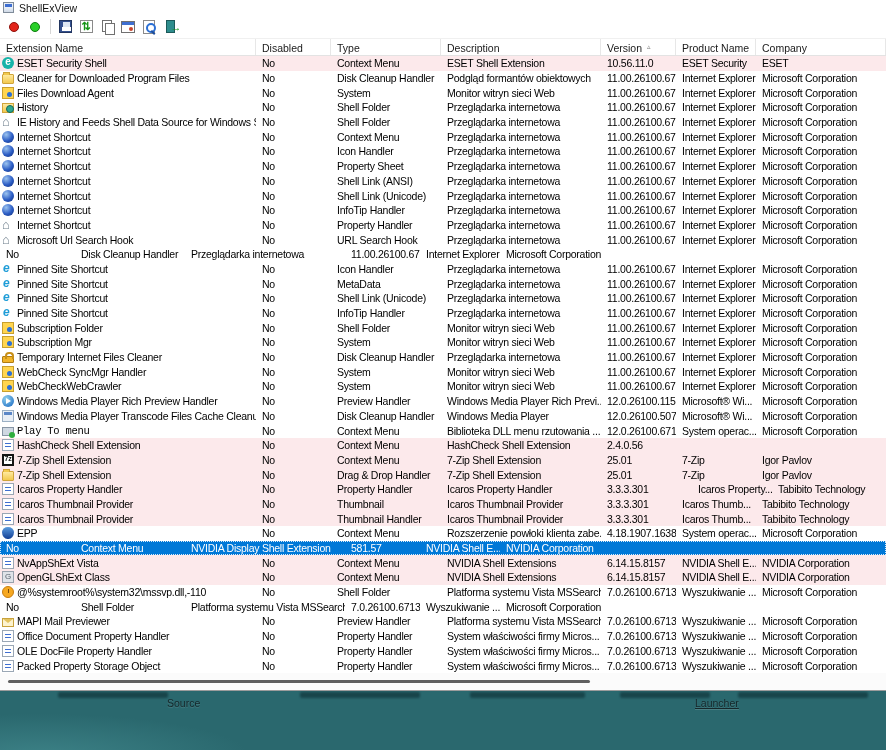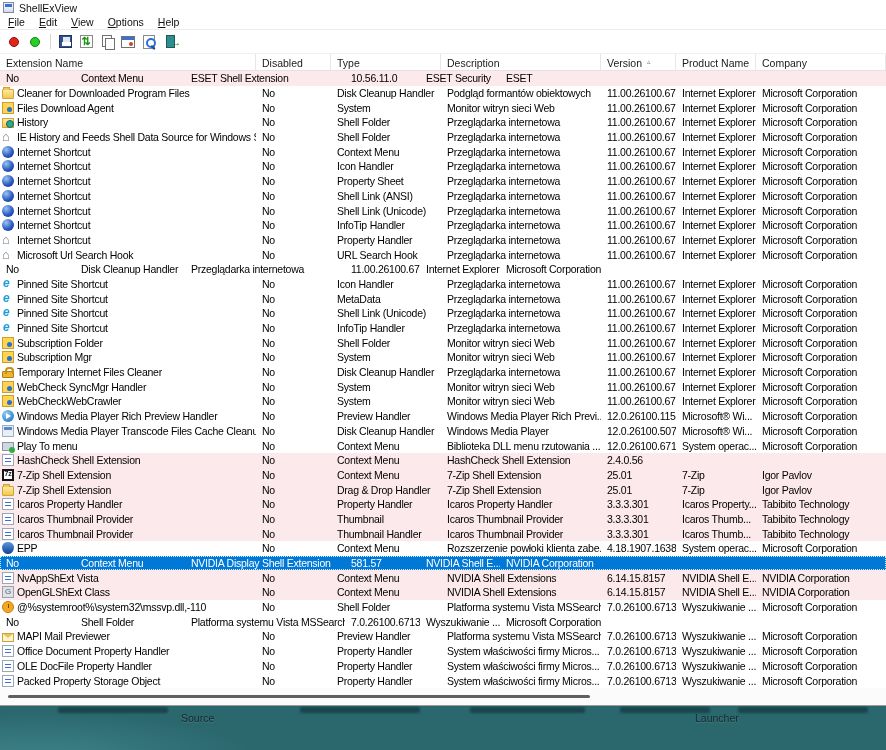--- a/index.html
+++ b/index.html
@@ -104,39 +104,32 @@
   
   .statusbar{height:20px;background:#f0f0f0;display:flex;align-items:center;padding-left:5px;flex:0 0 auto;}
   .status-text{font-size:10.5px;color:#111;}
 
   
   .desktop{flex:1 1 auto;background:radial-gradient(ellipse 300px 60px at 40px 110%,#3c8186 0%,var(--teal) 70%);position:relative;overflow:hidden;}
   .smudge{position:absolute;top:1px;height:6px;background:rgba(10,40,46,.55);border-radius:2px;filter:blur(1px);}
   .sm0{left:58px;width:110px;} .sm1{left:300px;width:120px;} .sm2{left:470px;width:115px;}
   .sm3{left:620px;width:90px;} .sm4{left:738px;width:130px;}
   .desk-label{position:absolute;top:6px;font-size:10.5px;color:#15282b;text-shadow:0 1px 1px rgba(255,255,255,.15);}
-  .dl0{left:181px;} .dl1{left:695px;}
+  .dl0{left:167px;} .dl1{left:695px;text-decoration:underline;}
 </style>
 </head>
 <body>
 
 <div class="window">
 
   <div class="titlebar">
     <span class="app-icon"></span>
     <span class="title-text">ShellExView</span>
   </div>
 
-  <div class="menubar">
-      <span class="menu-item">File</span>
-      <span class="menu-item">Edit</span>
-      <span class="menu-item">View</span>
-      <span class="menu-item">Options</span>
-      <span class="menu-item">Help</span>
-    </div>
 
   <div class="toolbar">
       <span class="tb-btn">
         <span class="dot dot-red"></span>
       </span>
       <span class="tb-btn">
         <span class="dot dot-green"></span>
       </span>
       <span class="tb-sep"></span>
       <span class="tb-btn">
@@ -179,20 +172,24 @@
       <div class="lv-hcell" style="flex: 0 0 80px;">
         <span>Product Name</span>
       </div>
       <div class="lv-hcell" style="flex: 1 1 auto;">
         <span>Company</span>
       </div>
     </div>
 
   <div class="lv-body">
       <div class="lv-row pink">
+        <div class="lv-cell cell-name" style="flex: 0 0 256px;">
+          <span class="icon i-eset"></span>
+          <span>ESET Security Shell</span>
+        </div>
         <div class="lv-cell cell-disabled" style="flex: 0 0 75px;">No</div>
         <div class="lv-cell cell-type" style="flex: 0 0 110px;">Context Menu</div>
         <div class="lv-cell cell-description" style="flex: 0 0 160px;">ESET Shell Extension</div>
         <div class="lv-cell cell-version" style="flex: 0 0 75px;">10.56.11.0</div>
         <div class="lv-cell cell-product" style="flex: 0 0 80px;">ESET Security</div>
         <div class="lv-cell cell-company" style="flex: 1 1 auto;">ESET</div>
       </div>
       <div class="lv-row">
         <div class="lv-cell cell-name" style="flex: 0 0 256px;">
           <span class="icon i-folder"></span>
@@ -471,21 +468,21 @@
           <span>Windows Media Player Transcode Files Cache Cleanup Ha...</span>
         </div>
         <div class="lv-cell cell-disabled" style="flex: 0 0 75px;">No</div>
         <div class="lv-cell cell-type" style="flex: 0 0 110px;">Disk Cleanup Handler</div>
         <div class="lv-cell cell-description" style="flex: 0 0 160px;">Windows Media Player</div>
         <div class="lv-cell cell-version" style="flex: 0 0 75px;">12.0.26100.507...</div>
         <div class="lv-cell cell-product" style="flex: 0 0 80px;">Microsoft® Wi...</div>
         <div class="lv-cell cell-company" style="flex: 1 1 auto;">Microsoft Corporation</div>
       </div>
       <div class="lv-row">
-        <div class="lv-cell cell-name" style="flex: 0 0 256px;">
+        <div class="lv-cell cell-name" style="flex: 0 0 256px; font-family: Liberation Mono, monospace;">
           <span class="icon i-playto"></span>
           <span>Play To menu</span>
         </div>
         <div class="lv-cell cell-disabled" style="flex: 0 0 75px;">No</div>
         <div class="lv-cell cell-type" style="flex: 0 0 110px;">Context Menu</div>
         <div class="lv-cell cell-description" style="flex: 0 0 160px;">Biblioteka DLL menu rzutowania ...</div>
         <div class="lv-cell cell-version" style="flex: 0 0 75px;">12.0.26100.671...</div>
         <div class="lv-cell cell-product" style="flex: 0 0 80px;">System operac...</div>
         <div class="lv-cell cell-company" style="flex: 1 1 auto;">Microsoft Corporation</div>
       </div>
@@ -527,21 +524,21 @@
       </div>
       <div class="lv-row pink">
         <div class="lv-cell cell-name" style="flex: 0 0 256px;">
           <span class="icon i-dll"></span>
           <span>Icaros Property Handler</span>
         </div>
         <div class="lv-cell cell-disabled" style="flex: 0 0 75px;">No</div>
         <div class="lv-cell cell-type" style="flex: 0 0 110px;">Property Handler</div>
         <div class="lv-cell cell-description" style="flex: 0 0 160px;">Icaros Property Handler</div>
         <div class="lv-cell cell-version" style="flex: 0 0 75px;">3.3.3.301</div>
-        <div class="lv-cell cell-product" style="flex: 0 0 80px;">Icaros Property...</div>
+        <div class="lv-cell cell-product" style="flex: 0 0 80px; margin-left: 16px;">Icaros Property...</div>
         <div class="lv-cell cell-company" style="flex: 1 1 auto;">Tabibito Technology</div>
       </div>
       <div class="lv-row pink">
         <div class="lv-cell cell-name" style="flex: 0 0 256px;">
           <span class="icon i-dll"></span>
           <span>Icaros Thumbnail Provider</span>
         </div>
         <div class="lv-cell cell-disabled" style="flex: 0 0 75px;">No</div>
         <div class="lv-cell cell-type" style="flex: 0 0 110px;">Thumbnail</div>
         <div class="lv-cell cell-description" style="flex: 0 0 160px;">Icaros Thumbnail Provider</div>

